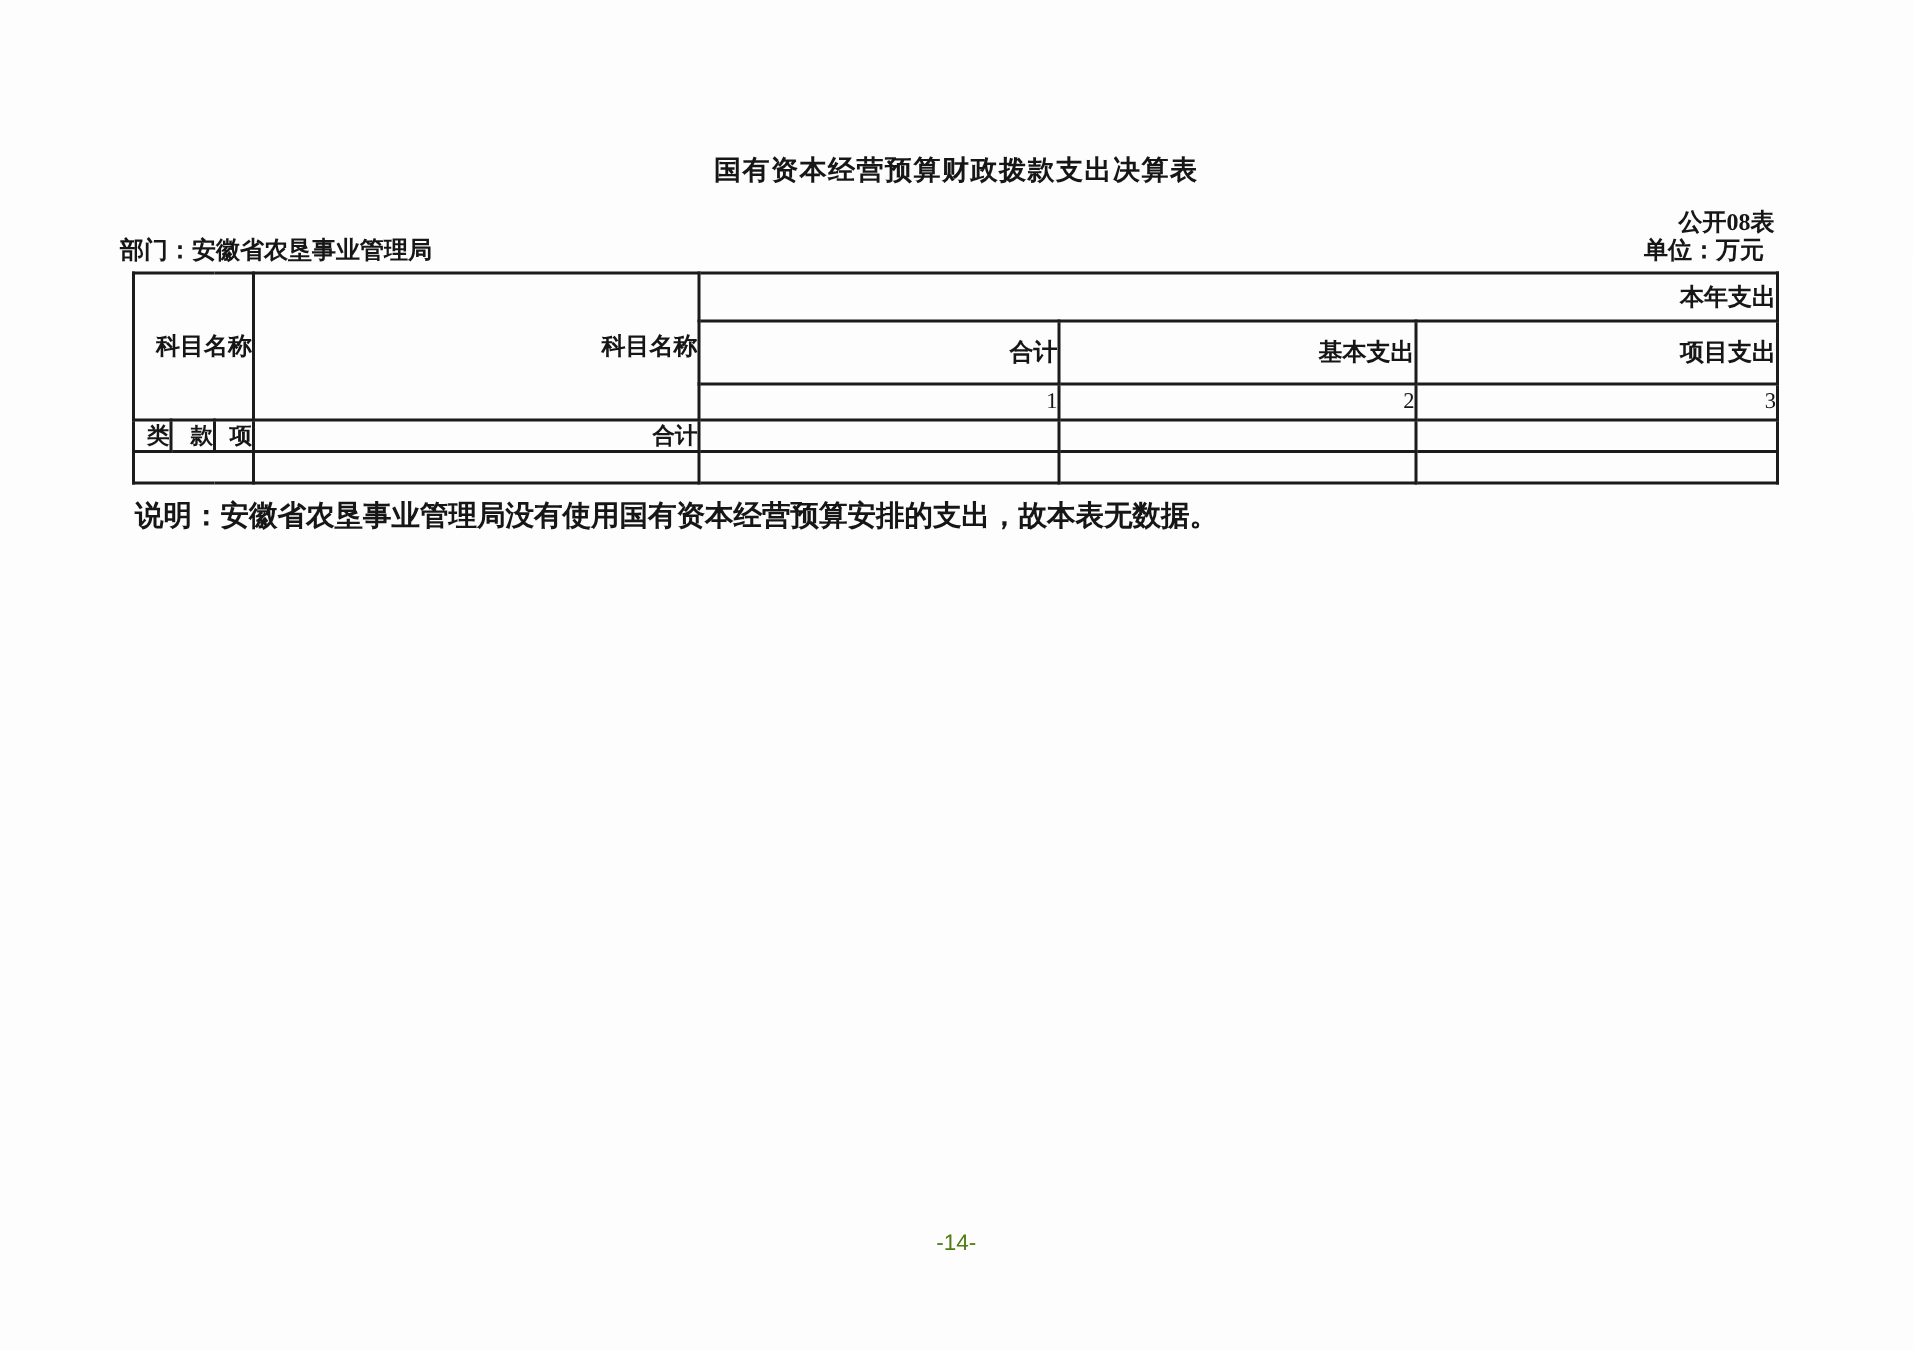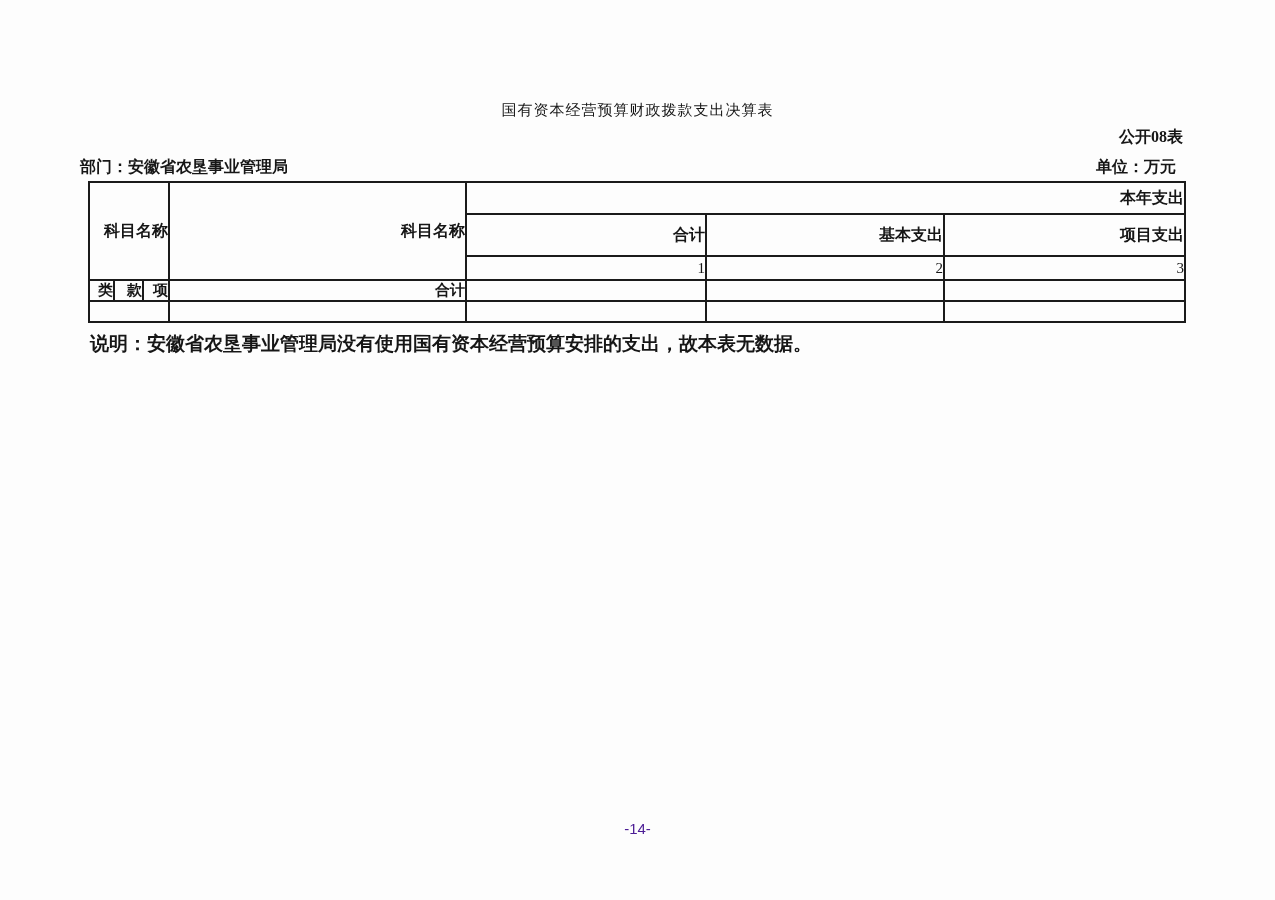--- a/index.html
+++ b/index.html
@@ -15,27 +15,27 @@
     color: #161616;
     font-family: "Liberation Serif", "DejaVu Serif", serif;
     overflow: hidden;
   }
   .doc-title {
     position: absolute;
     top: 101px;
     left: 0;
     width: 100%;
     text-align: center;
-    font-size: 15px;
-    font-weight: normal;
+    font-size: 18px;
+    font-weight: bold;
     letter-spacing: 1px;
   }
   .table-code {
     position: absolute;
-    top: 127px;
+    top: 138px;
     right: 92px;
     font-size: 16px;
     font-weight: 600;
   }
   .meta-row {
     position: absolute;
     top: 157px;
     left: 80px;
     width: 1096px;
     display: flex;
@@ -77,21 +77,21 @@
     font-weight: 700;
   }
   .page-number {
     position: absolute;
     top: 820px;
     left: 0;
     width: 100%;
     text-align: center;
     font-size: 15px;
     font-family: "Liberation Sans", "DejaVu Sans", sans-serif;
-    color: #4c1d95;
+    color: #4d7c0f;
   }
 </style>
 </head>
 <body>
 
 <div class="page">
 
   <div class="doc-title">国有资本经营预算财政拨款支出决算表</div>
 
   <div class="table-code">公开08表</div>

